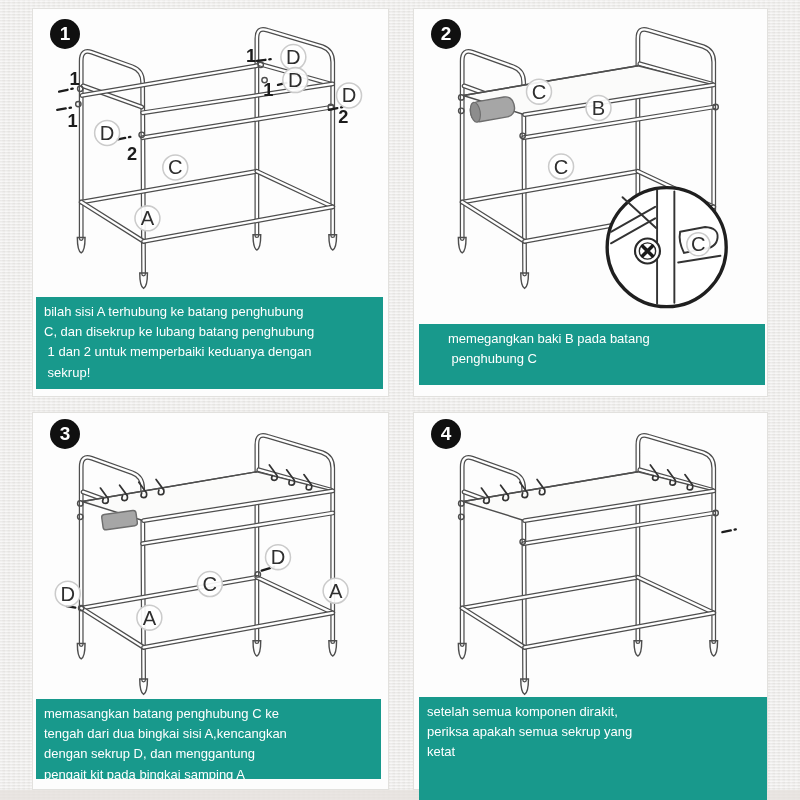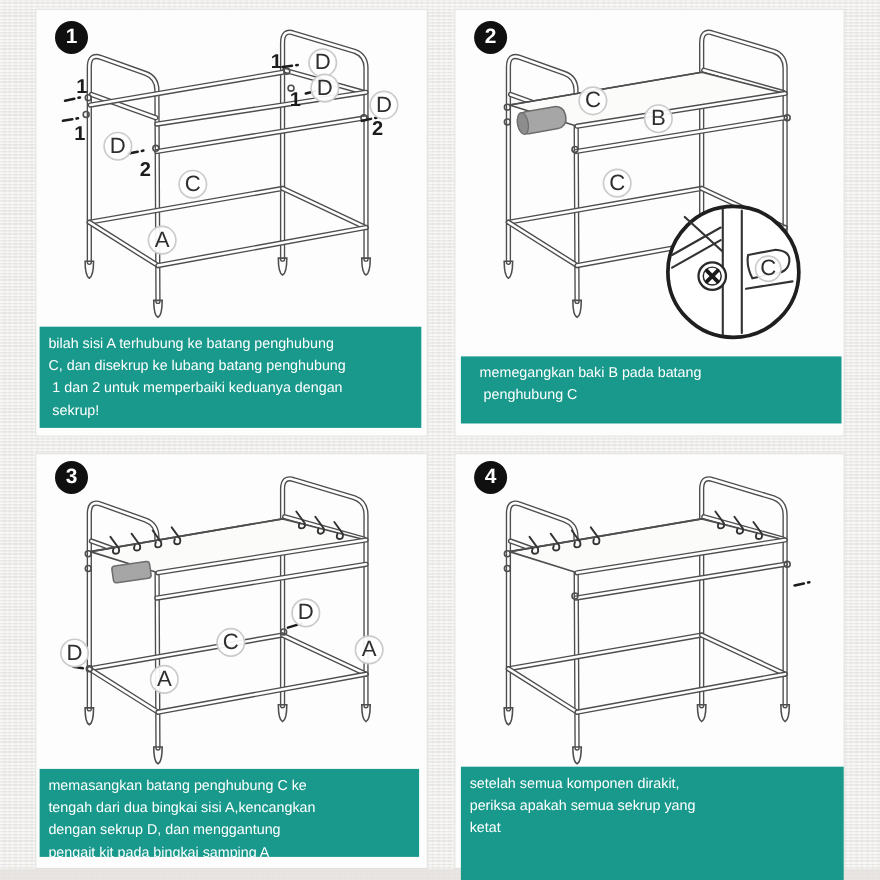--- a/index.html
+++ b/index.html
@@ -34,21 +34,21 @@
     display:flex;align-items:center;justify-content:center;z-index:5;
   }
   .row1 .badge{top:10px;}
   .row2 .badge{top:6px;}
   .caption{
     position:absolute;background:#18998c;color:#ffffff;
     font-size:13px;line-height:20.2px;white-space:pre;overflow:hidden;
     padding:5px 6px 5px 8px;box-sizing:border-box;z-index:4;
   }
   #caption1{left:3px;top:288px;width:347px;height:92px;}
-  #caption2{left:5px;top:315px;width:346px;height:61px;padding-left:17px;}
+  #caption2{left:5px;top:315px;width:346px;height:61px;padding-left:29px;}
   #caption3{left:3px;top:286px;width:345px;height:80px;}
   #caption4{left:5px;top:284px;width:348px;height:117px;}
   
   .tube{stroke:#4e4e4e;stroke-width:5;fill:none;stroke-linecap:round;stroke-linejoin:round;}
   .tube-core{stroke:#ffffff;stroke-width:2.4;fill:none;stroke-linecap:round;stroke-linejoin:round;}
   .ln{stroke:#4e4e4e;stroke-width:1.5;fill:none;}
   .ln2{stroke:#333333;stroke-width:2;fill:none;stroke-linecap:round;}
   .dash{stroke:#1c1c1c;stroke-width:2.4;fill:none;stroke-dasharray:9 4 1.5 40;stroke-linecap:round;}
   .shelf{fill:#fbfbfa;stroke:#4e4e4e;stroke-width:1.5;}
   .lblc{fill:rgba(255,255,255,.92);stroke:#cbcbcb;stroke-width:1.6;}

